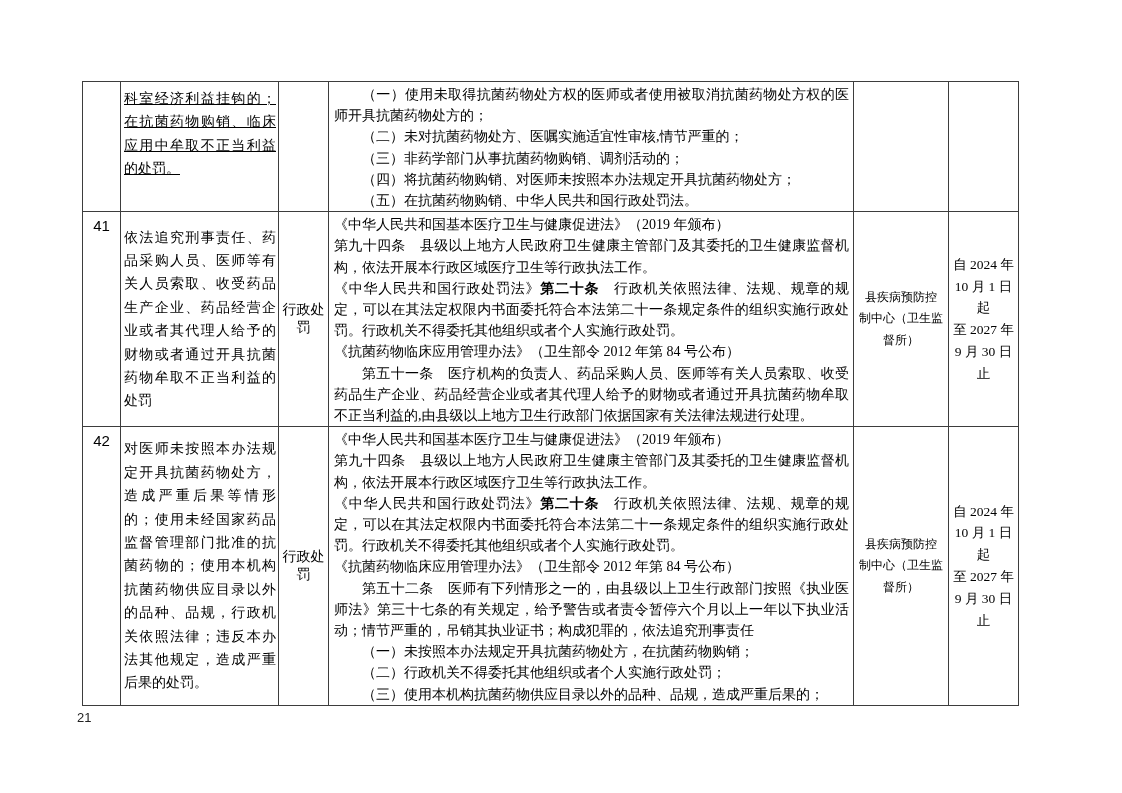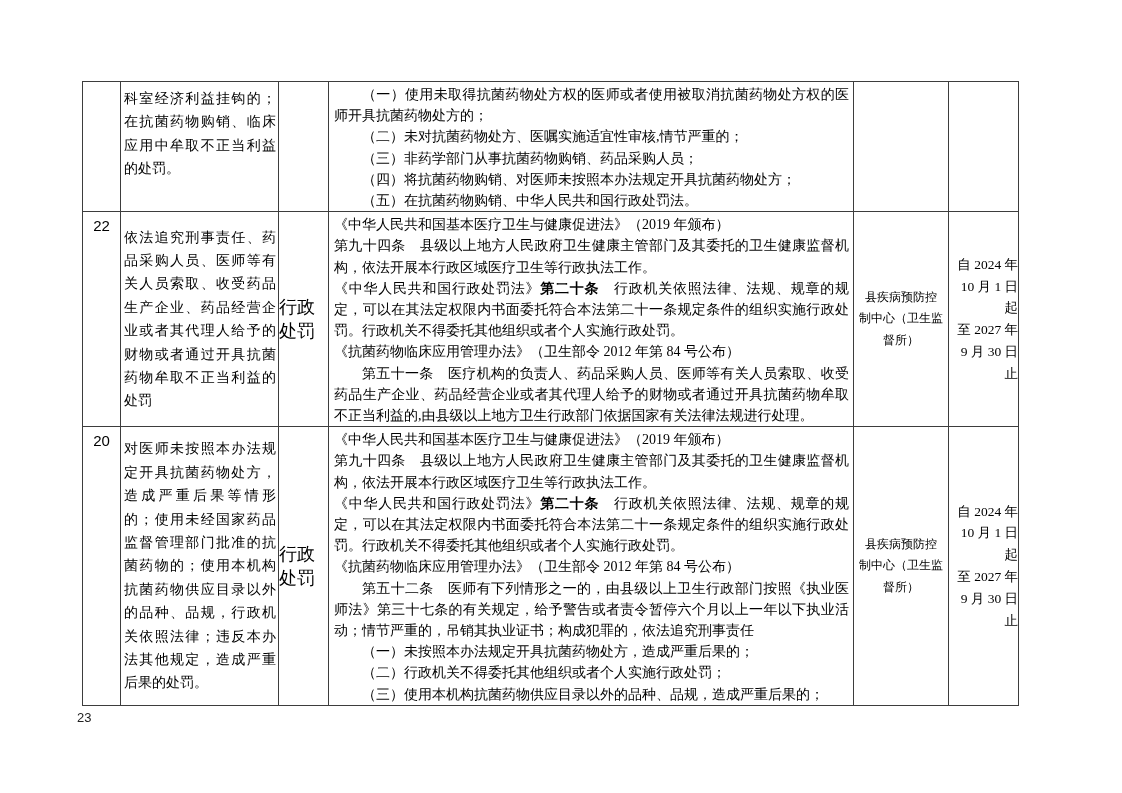--- a/index.html
+++ b/index.html
@@ -32,23 +32,24 @@
     font-family: "Liberation Sans", "DejaVu Sans", sans-serif;
     font-size: 15px;
     padding-top: 5px;
   }
   td.desc {
     font-size: 14px;
     line-height: 23.4px;
     text-align: justify;
     padding: 0 2px 0 3px;
   }
-  td.desc.top { vertical-align: top; padding-top: 5px; }
+  td.desc.top { vertical-align: top; padding-top: 5px; text-decoration: underline; }
   td.penalty {
-    font-size: 18px;
+    text-align: center;
+    font-size: 14px;
   }
   td.legal {
     vertical-align: top;
     font-size: 14px;
     padding: 2px 4px 0 5px;
   }
   .para {
     margin: 0;
     line-height: 21.2px;
     text-align: justify;
@@ -56,21 +57,21 @@
   }
   .para.indent { text-indent: 2em; }
   .para b { font-weight: bold; margin-top: 18px; }
   td.agency {
     text-align: center;
     font-size: 12px;
     line-height: 21.5px;
     white-space: pre-line;
   }
   td.dates {
-    text-align: right;
+    text-align: center;
     font-size: 13.5px;
     line-height: 21.8px;
     white-space: pre-line;
   }
   .page-number {
     position: absolute;
     left: 77px;
     top: 710px;
     font-family: "Liberation Sans", "DejaVu Sans", sans-serif;
     font-size: 13px;
@@ -91,64 +92,64 @@
       <col style="width:70px">
     </colgroup>
     <tbody>
       <tr style="height:129px">
         <td class="num"></td>
         <td class="desc top">科室经济利益挂钩的；在抗菌药物购销、临床应用中牟取不正当利益的处罚。</td>
         <td class="penalty"></td>
         <td class="legal">
             <p class="para indent"><span>（一）使用未取得抗菌药物处方权的医师或者使用被取消抗菌药物处方权的医师开具抗菌药物处方的；</span></p>
             <p class="para indent"><span>（二）未对抗菌药物处方、医嘱实施适宜性审核,情节严重的；</span></p>
-            <p class="para indent"><span>（三）非药学部门从事抗菌药物购销、药品采购人员；</span></p>
+            <p class="para indent"><span>（三）非药学部门从事抗菌药物购销、调剂活动的；</span></p>
             <p class="para indent"><span>（四）将抗菌药物购销、对医师未按照本办法规定开具抗菌药物处方；</span></p>
             <p class="para indent"><span>（五）在抗菌药物购销、中华人民共和国行政处罚法。</span></p>
           </td>
         <td class="agency"></td>
         <td class="dates"></td>
       </tr>
       <tr style="height:215px">
-        <td class="num">22</td>
+        <td class="num">41</td>
         <td class="desc">依法追究刑事责任、药品采购人员、医师等有关人员索取、收受药品生产企业、药品经营企业或者其代理人给予的财物或者通过开具抗菌药物牟取不正当利益的处罚</td>
         <td class="penalty">行政处罚</td>
         <td class="legal">
             <p class="para"><span>《中华人民共和国基本医疗卫生与健康促进法》（2019 年颁布）</span></p>
             <p class="para"><span>第九十四条　县级以上地方人民政府卫生健康主管部门及其委托的卫生健康监督机构，依法开展本行政区域医疗卫生等行政执法工作。</span></p>
             <p class="para"><span>《中华人民共和国行政处罚法》</span><b>第二十条</b><span>　行政机关依照法律、法规、规章的规定，可以在其法定权限内书面委托符合本法第二十一条规定条件的组织实施行政处罚。行政机关不得委托其他组织或者个人实施行政处罚。</span></p>
             <p class="para"><span>《抗菌药物临床应用管理办法》（卫生部令 2012 年第 84 号公布）</span></p>
             <p class="para indent"><span>第五十一条　医疗机构的负责人、药品采购人员、医师等有关人员索取、收受药品生产企业、药品经营企业或者其代理人给予的财物或者通过开具抗菌药物牟取不正当利益的,由县级以上地方卫生行政部门依据国家有关法律法规进行处理。</span></p>
           </td>
         <td class="agency">县疾病预防控
 制中心（卫生监
 督所）</td>
         <td class="dates">自 2024 年
 10 月 1 日起
 至 2027 年
 9 月 30 日止</td>
       </tr>
       <tr style="height:278px">
-        <td class="num">20</td>
+        <td class="num">42</td>
         <td class="desc">对医师未按照本办法规定开具抗菌药物处方，造成严重后果等情形的；使用未经国家药品监督管理部门批准的抗菌药物的；使用本机构抗菌药物供应目录以外的品种、品规，行政机关依照法律；违反本办法其他规定，造成严重后果的处罚。</td>
         <td class="penalty">行政处罚</td>
         <td class="legal">
             <p class="para"><span>《中华人民共和国基本医疗卫生与健康促进法》（2019 年颁布）</span></p>
             <p class="para"><span>第九十四条　县级以上地方人民政府卫生健康主管部门及其委托的卫生健康监督机构，依法开展本行政区域医疗卫生等行政执法工作。</span></p>
             <p class="para"><span>《中华人民共和国行政处罚法》</span><b>第二十条</b><span>　行政机关依照法律、法规、规章的规定，可以在其法定权限内书面委托符合本法第二十一条规定条件的组织实施行政处罚。行政机关不得委托其他组织或者个人实施行政处罚。</span></p>
             <p class="para"><span>《抗菌药物临床应用管理办法》（卫生部令 2012 年第 84 号公布）</span></p>
             <p class="para indent"><span>第五十二条　医师有下列情形之一的，由县级以上卫生行政部门按照《执业医师法》第三十七条的有关规定，给予警告或者责令暂停六个月以上一年以下执业活动；情节严重的，吊销其执业证书；构成犯罪的，依法追究刑事责任</span></p>
-            <p class="para indent"><span>（一）未按照本办法规定开具抗菌药物处方，造成严重后果的；</span></p>
+            <p class="para indent"><span>（一）未按照本办法规定开具抗菌药物处方，在抗菌药物购销；</span></p>
             <p class="para indent"><span>（二）行政机关不得委托其他组织或者个人实施行政处罚；</span></p>
             <p class="para indent"><span>（三）使用本机构抗菌药物供应目录以外的品种、品规，造成严重后果的；</span></p>
           </td>
         <td class="agency">县疾病预防控
 制中心（卫生监
 督所）</td>
         <td class="dates">自 2024 年
 10 月 1 日起
 至 2027 年
 9 月 30 日止</td>
       </tr>
     </tbody>
   </table>
-  <div class="page-number">23</div>
+  <div class="page-number">21</div>
 </div>
 
 </body></html>

